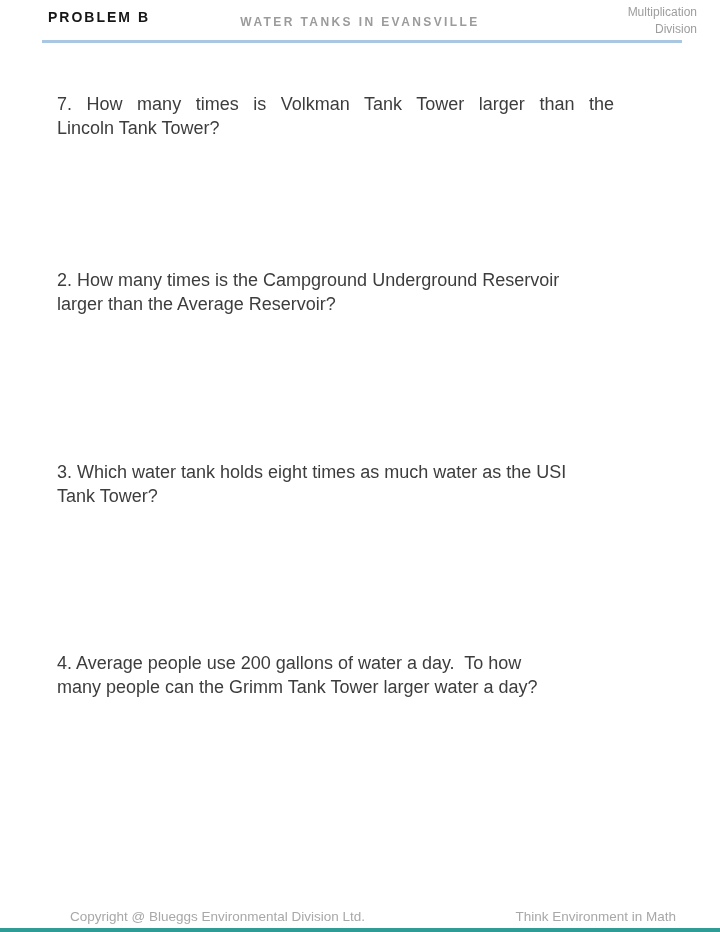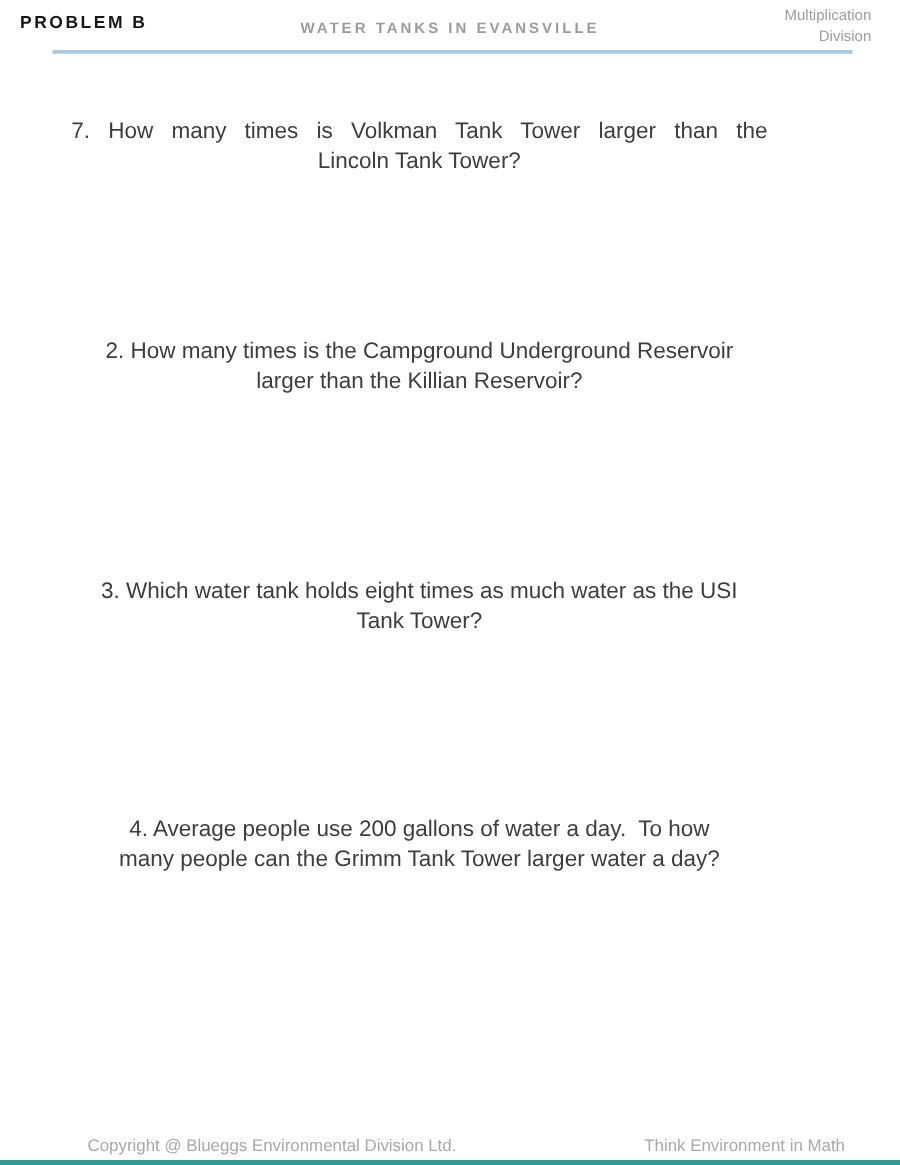--- a/index.html
+++ b/index.html
@@ -6,21 +6,21 @@
   body {
     width: 720px; height: 932px;
     background: #ffffff;
     font-family: "Liberation Sans", sans-serif;
     position: relative;
     overflow: hidden;
   }
 
   
   .problem-label {
-    position: absolute; left: 16px; top: 9px;
+    position: absolute; left: 48px; top: 9px;
     font-size: 14px; font-weight: bold;
     letter-spacing: 2px; color: #161616;
     white-space: pre;
   }
   .ws-title {
     position: absolute; left: 0; right: 0; top: 15px;
     text-align: center;
     font-size: 12px; font-weight: bold;
     letter-spacing: 2.4px; color: #9b9b9b;
     white-space: pre;
@@ -36,21 +36,21 @@
     width: 640px; height: 3px;
     background: #a9c7e2;
   }
 
   
   .question {
     position: absolute; left: 57px; width: 557px;
     font-size: 18px; color: #3d3d3d;
     line-height: 24px;
   }
-  .q-line { white-space: pre; text-align: center; }
+  .q-line { white-space: pre; }
   .q-line.justify-full {
     white-space: normal;
     text-align: justify;
     text-align-last: justify;
   }
   .question-1 { top: 92px; }
   .question-2 { top: 268px; }
   .question-3 { top: 460px; }
   .question-4 { top: 651px; }
 
@@ -85,21 +85,21 @@
 
 <div class="header-rule" style="background: rgb(169, 199, 226);"></div>
 
 <div class="question question-1">
   <div class="q-line justify-full">7. How many times is Volkman Tank Tower larger than the</div>
   <div class="q-line">Lincoln Tank Tower?</div>
 </div>
 
 <div class="question question-2">
   <div class="q-line">2. How many times is the Campground Underground Reservoir</div>
-  <div class="q-line">larger than the Killian Reservoir?</div>
+  <div class="q-line">larger than the Average Reservoir?</div>
 </div>
 
 <div class="question question-3">
   <div class="q-line">3. Which water tank holds eight times as much water as the USI</div>
   <div class="q-line">Tank Tower?</div>
 </div>
 
 <div class="question question-4">
   <div class="q-line">4. Average people use 200 gallons of water a day.  To how</div>
   <div class="q-line">many people can the Grimm Tank Tower larger water a day?</div>

